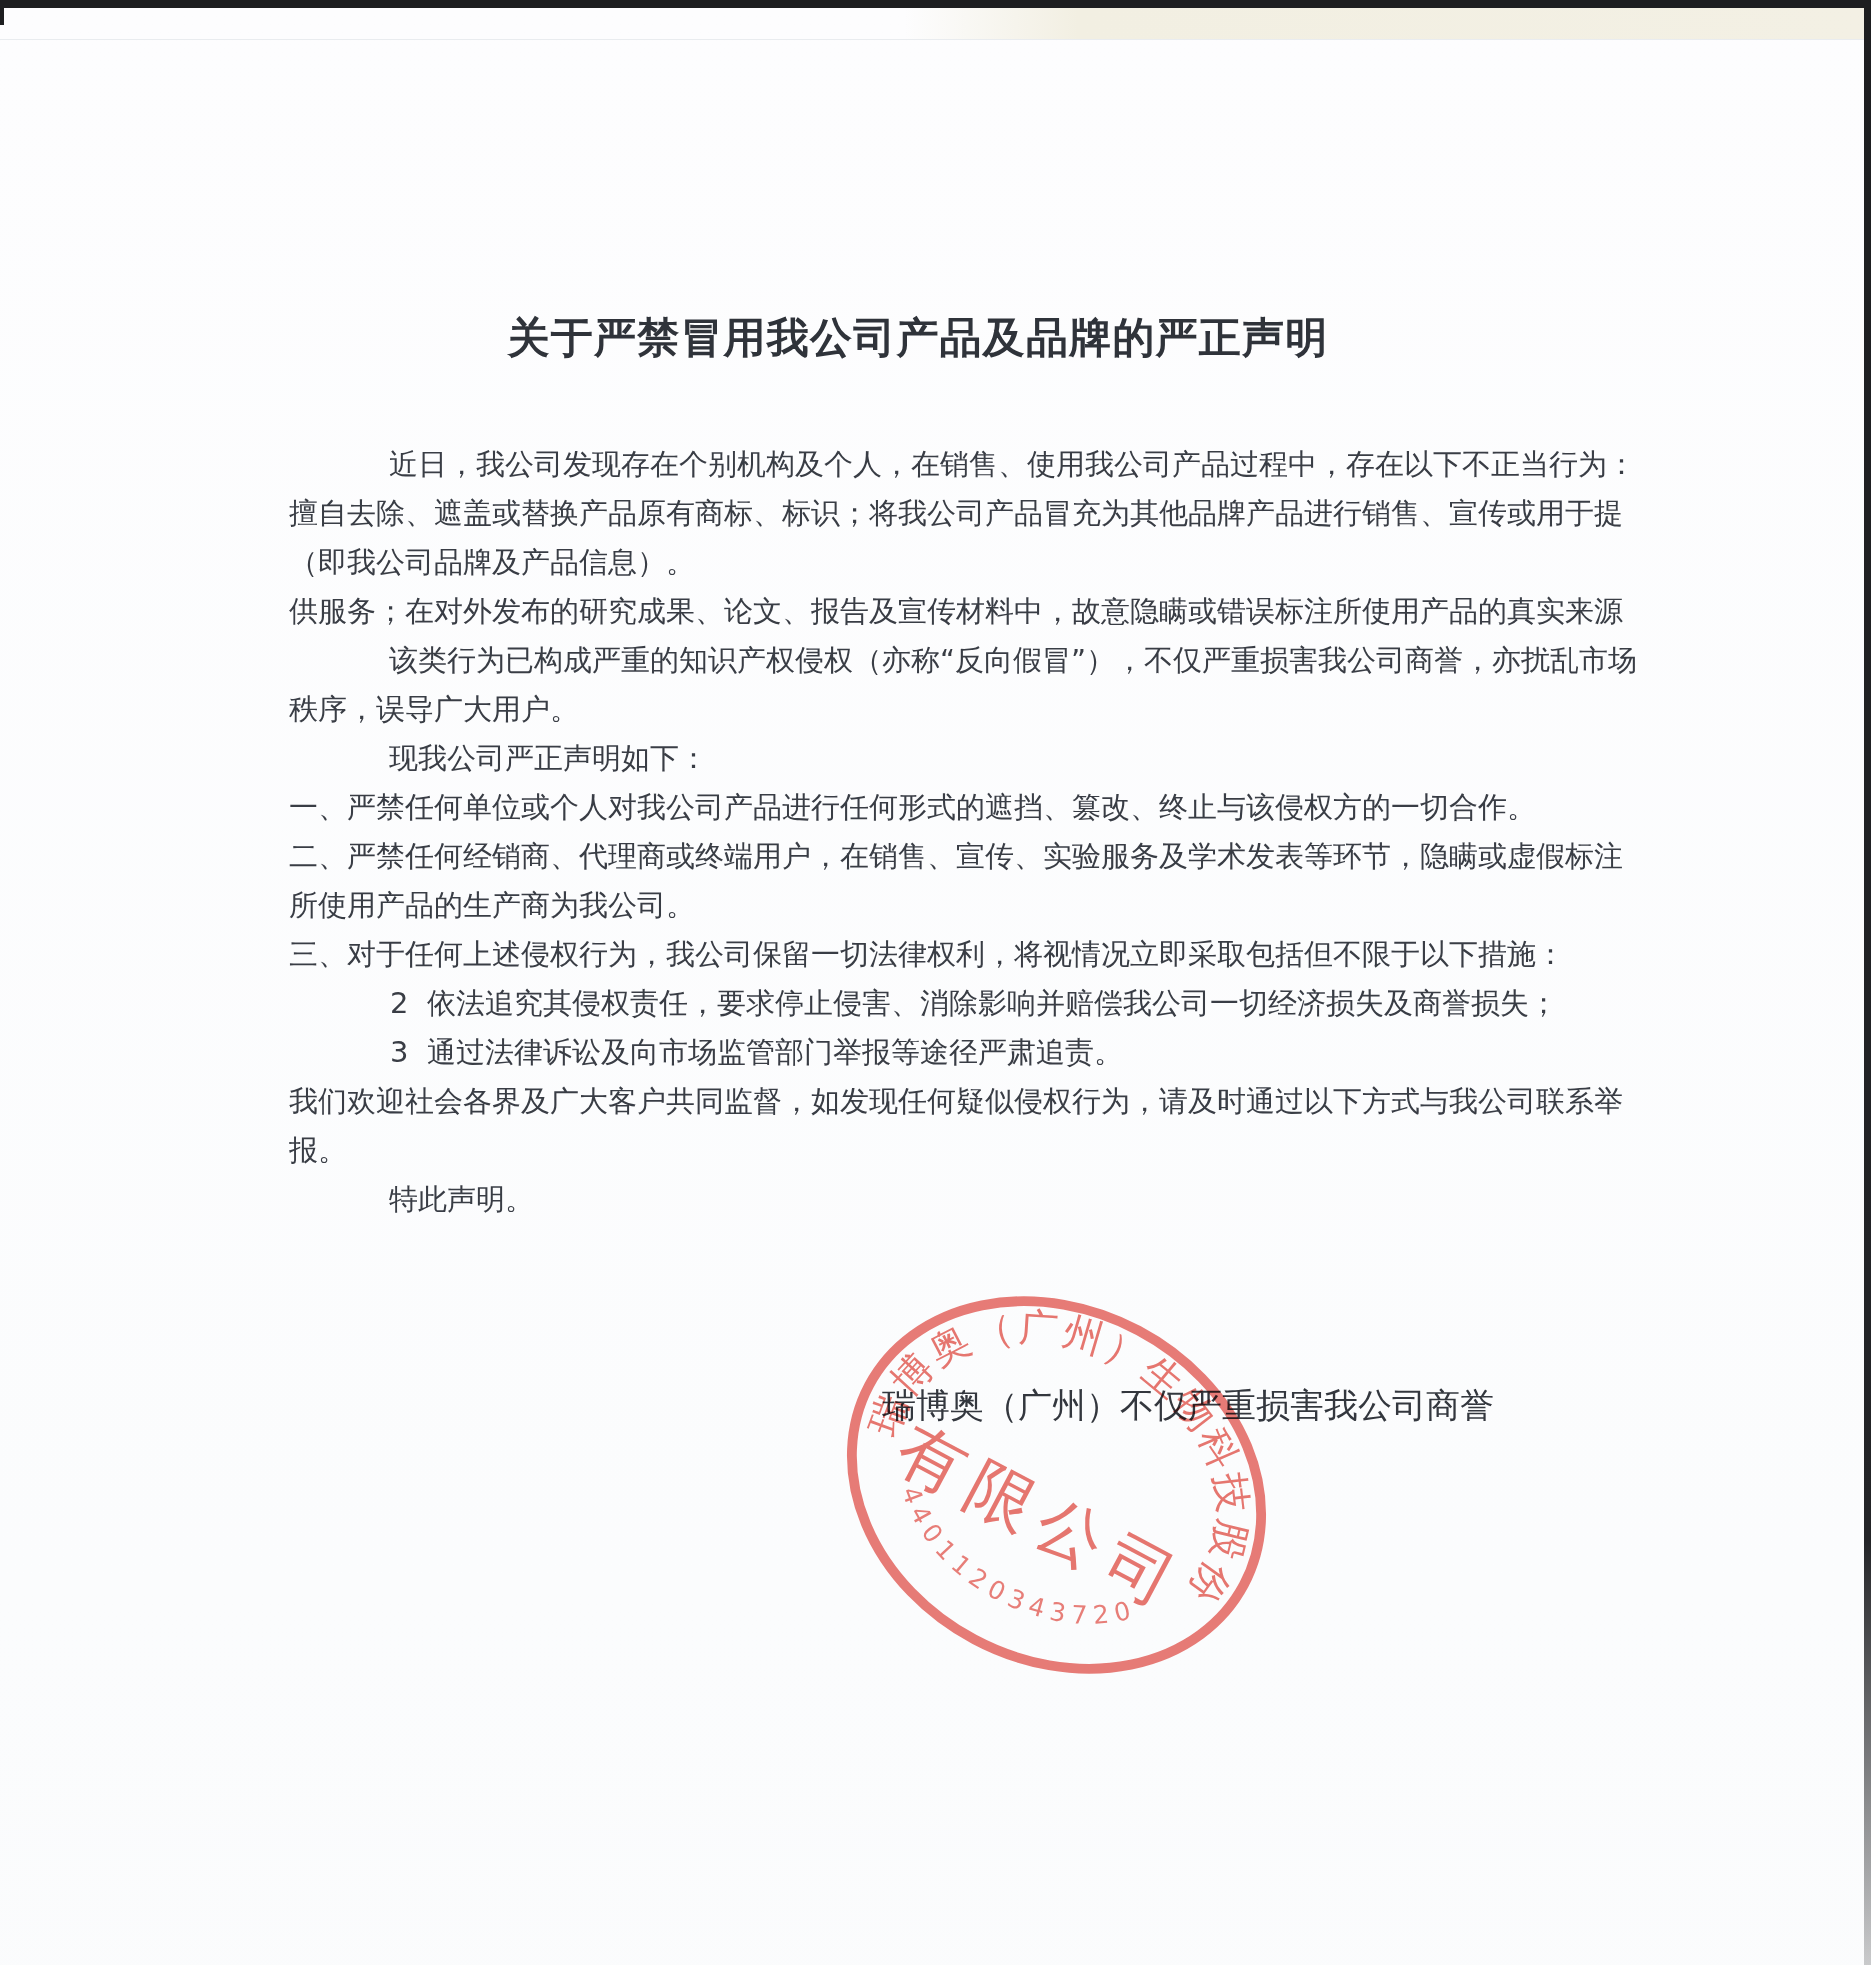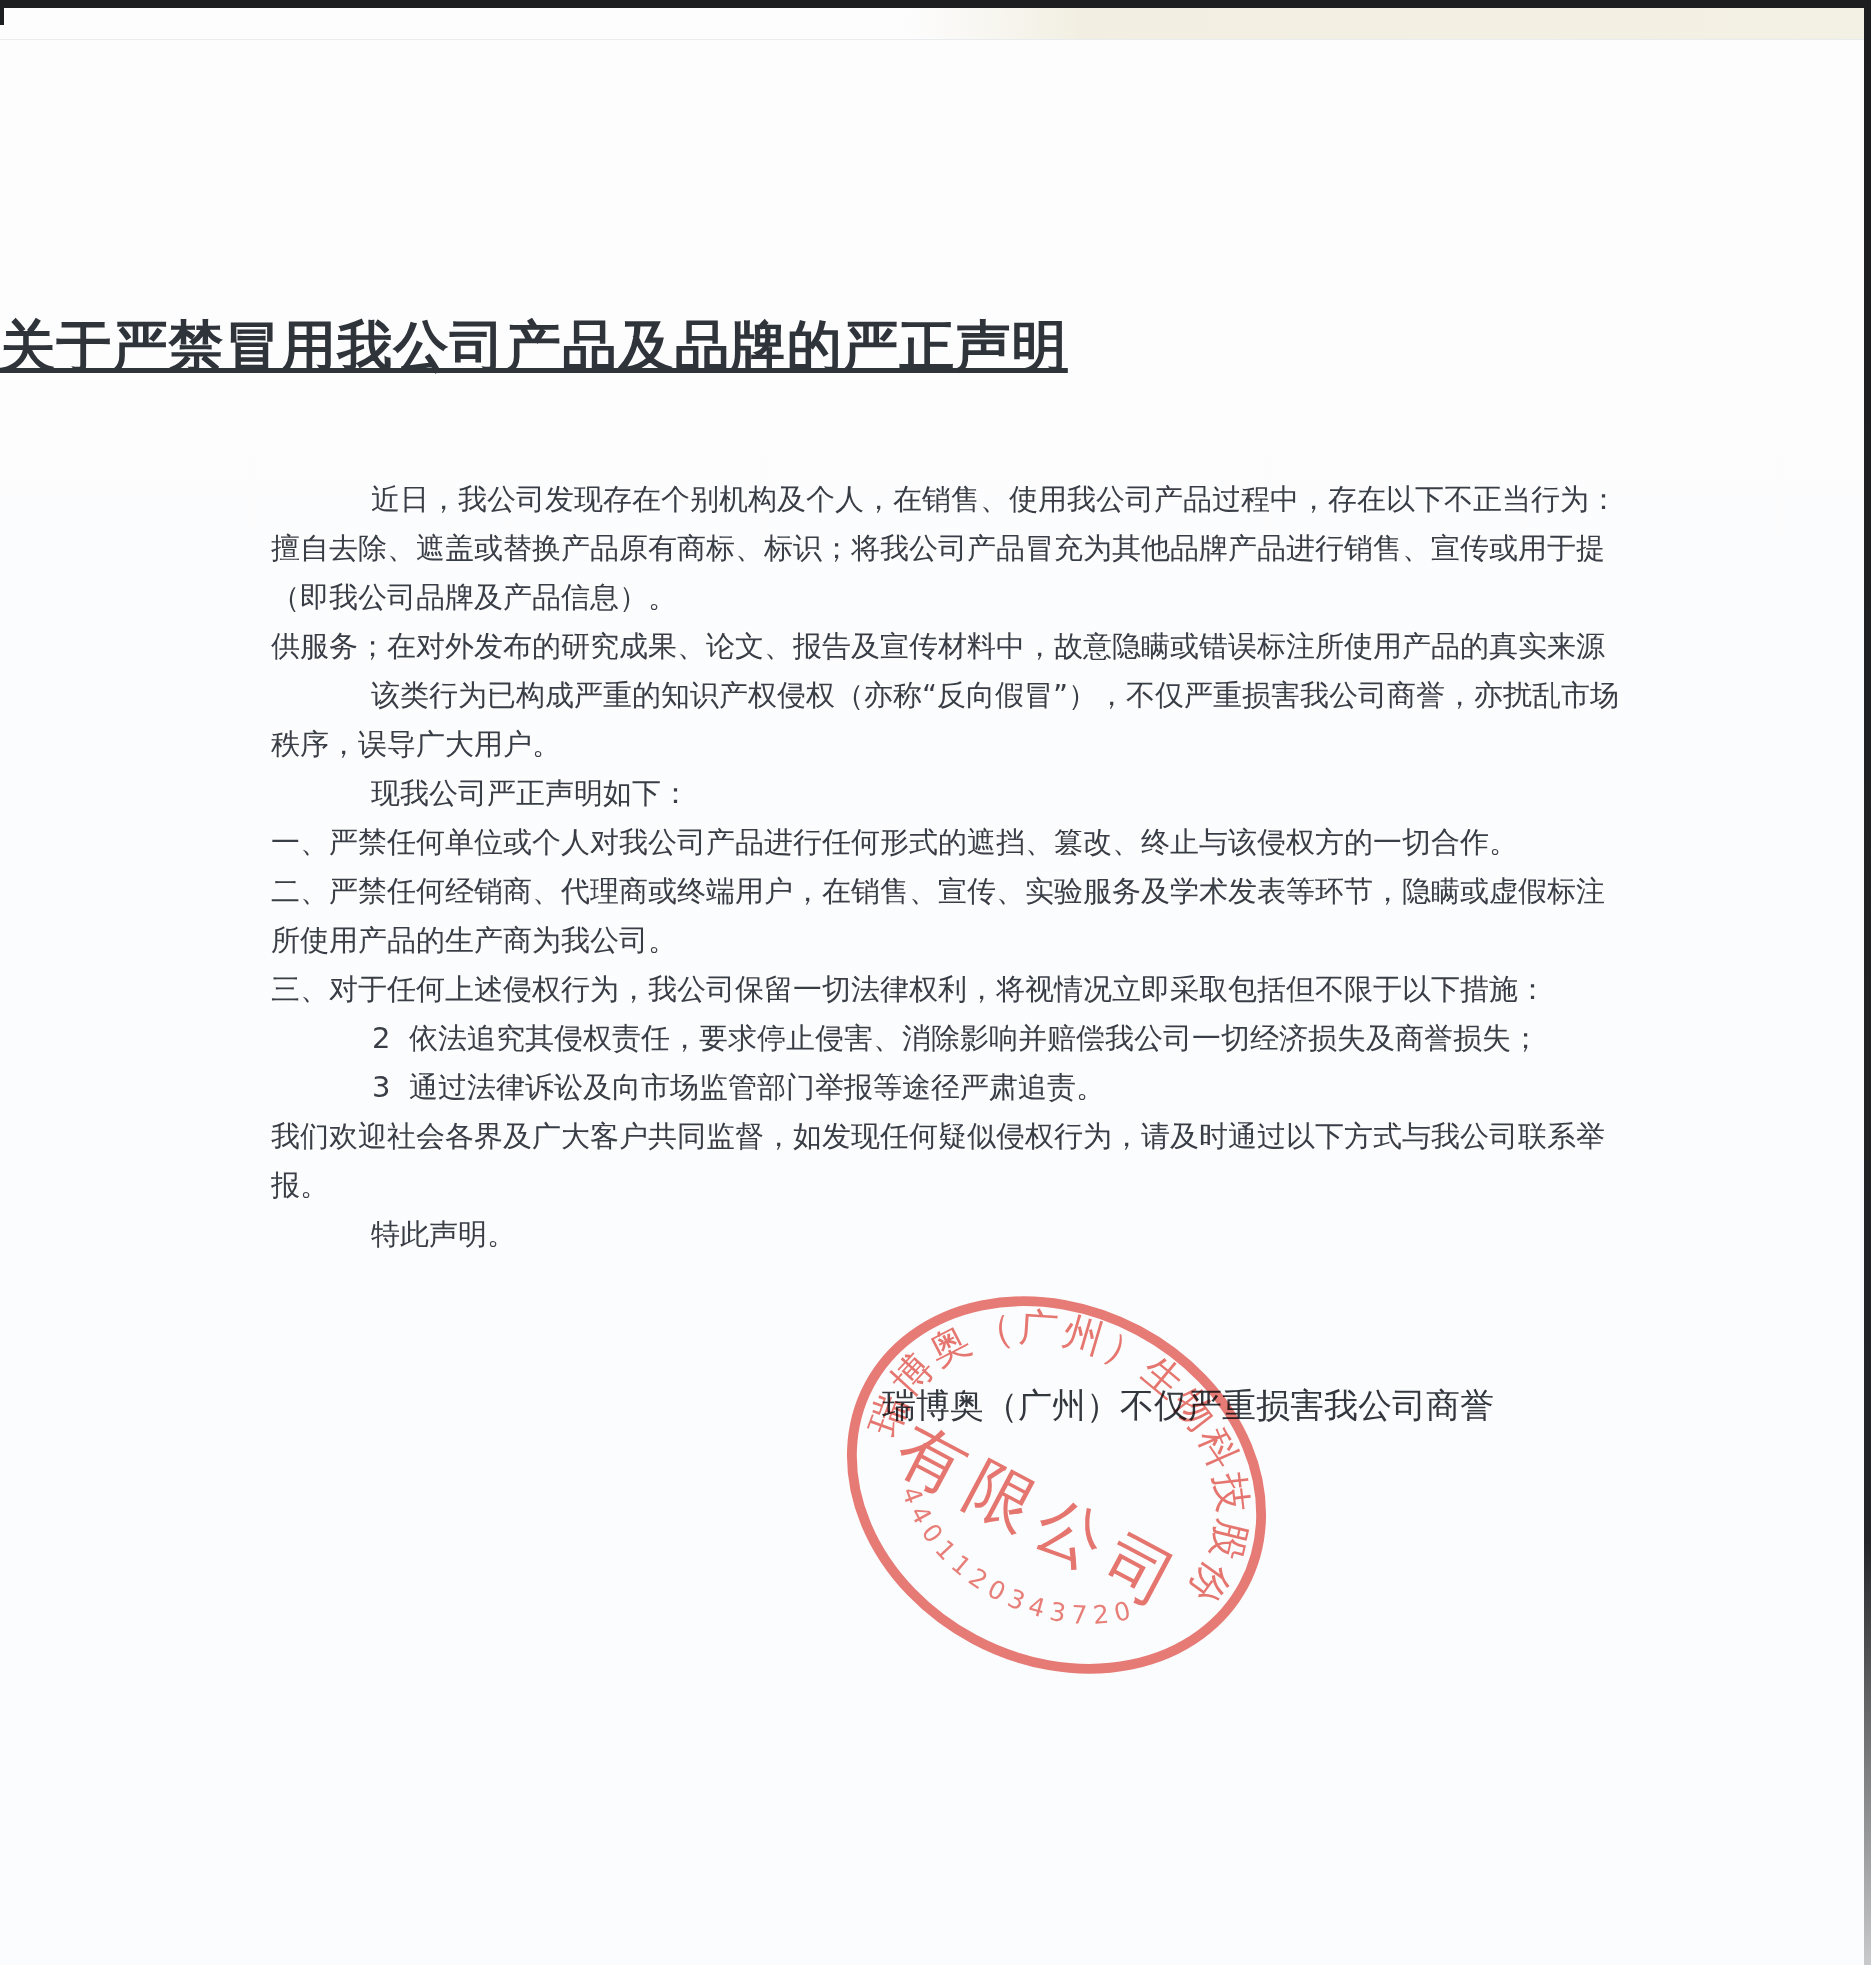--- a/index.html
+++ b/index.html
@@ -22,25 +22,25 @@
   }
   .scan-line { position:absolute; left:0; top:39px; width:1872px; height:0.8px; background:#dfe3e6; opacity:.65; }
   .edge-right {
     position:absolute; right:0; top:0; width:7.9px; height:2201px;
     background:linear-gradient(180deg,#1d1e20 0%, #232427 70%, rgba(35,36,39,0) 95%);
   }
 
   
   .title {
     position:absolute; left:0; top:310px; width:1836px;
-    font-size:55px; font-weight:600; letter-spacing:1.2px;
+    text-align:center;
+    font-size:42px; font-weight:600; letter-spacing:1.2px;
     color:#2f333a;
-    text-decoration:underline;
   }
-  .body-block { position:absolute; left:271px; top:440px; width:1368px;margin-top:35px; }
+  .body-block { position:absolute; left:289px; top:440px; width:1368px; }
   .line {
     font-size:29px; line-height:49px; height:49px;
     color:#393d45; letter-spacing:0; white-space:pre;
   }
   .indent { padding-left:100px; }
   .sub { padding-left:101px; }
 
   .sig-company {
     position:absolute; left:882px; top:1381px;
     font-size:34px; line-height:49px; color:#33373e; white-space:pre;

